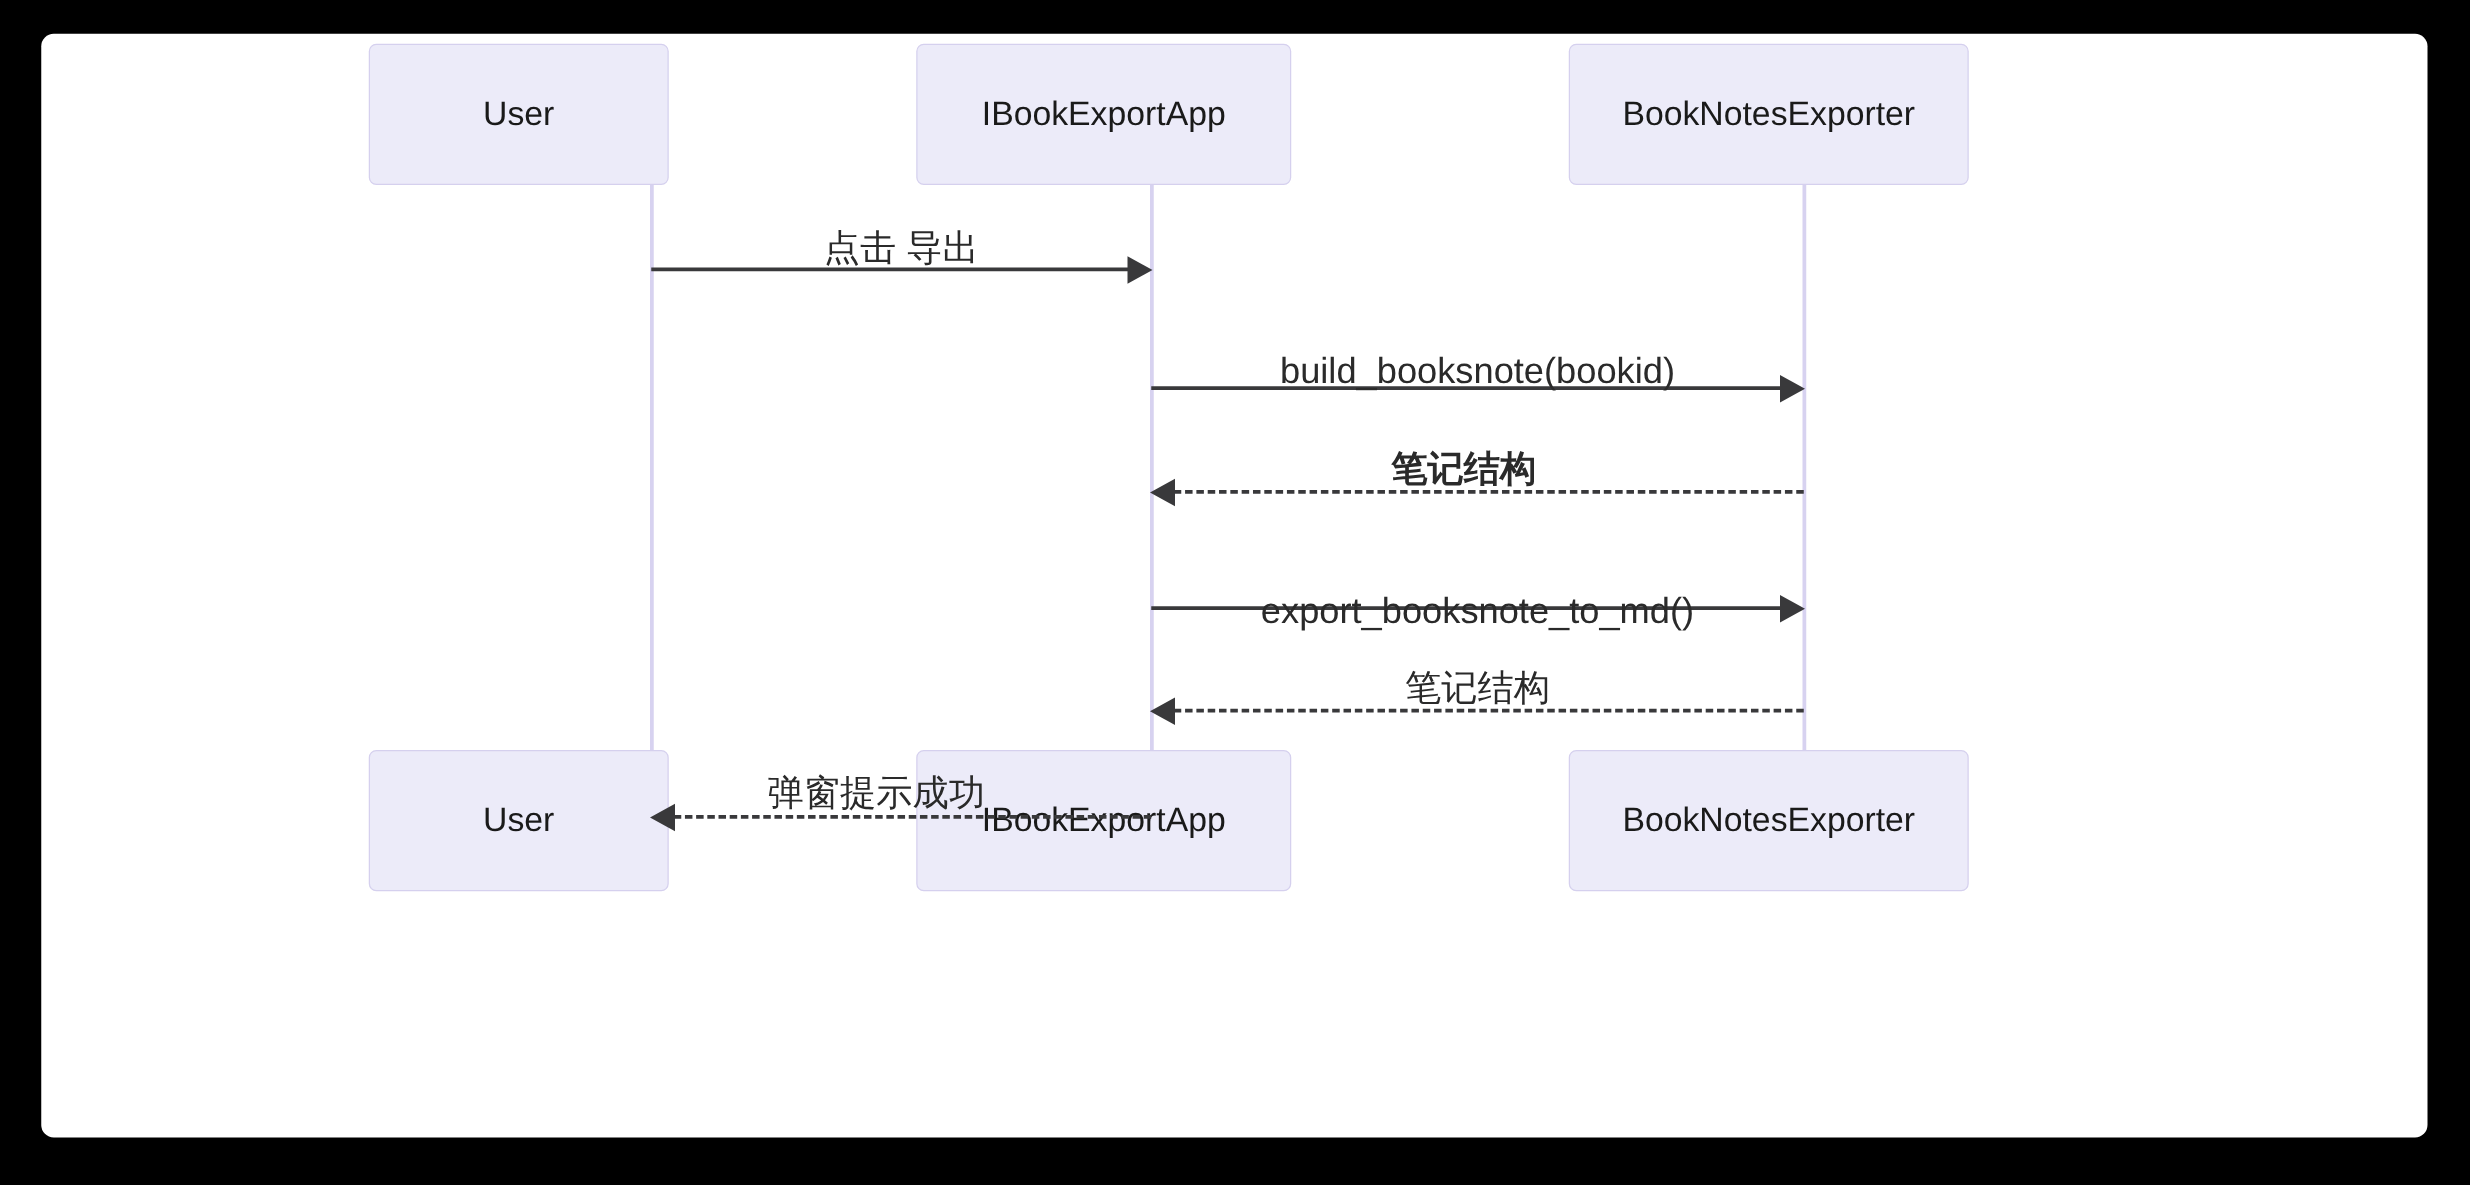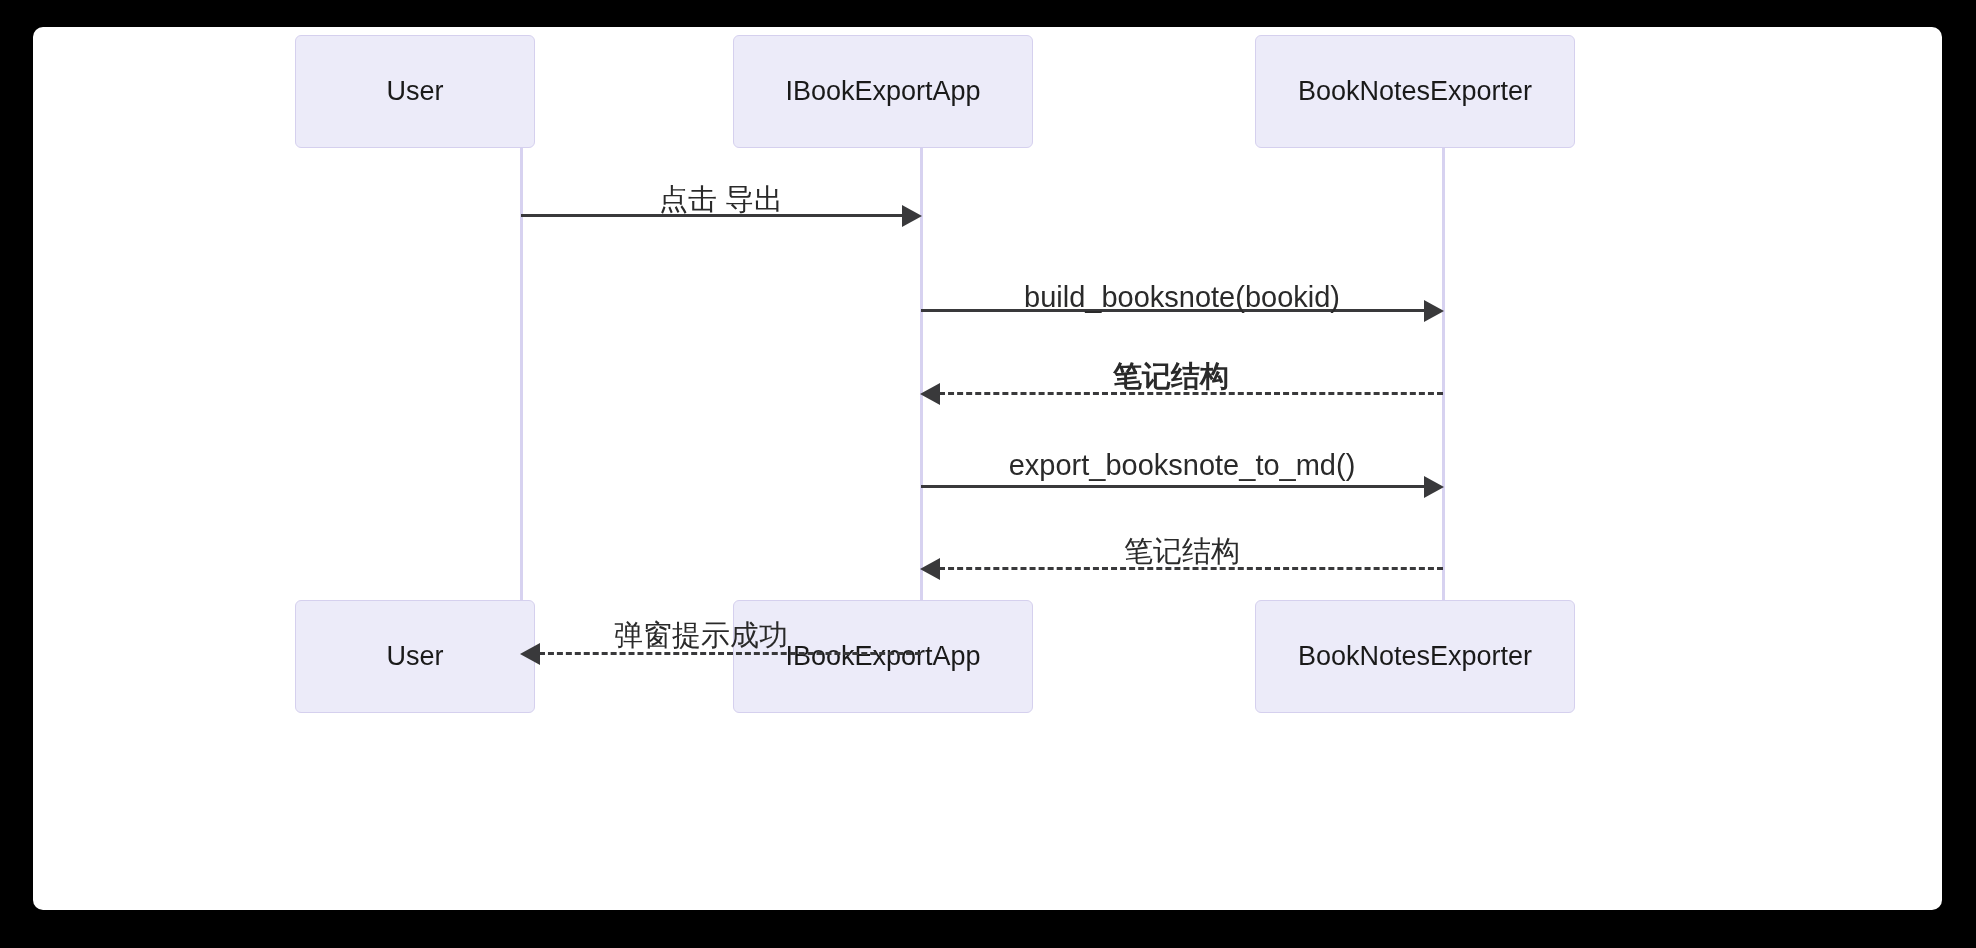--- a/index.html
+++ b/index.html
@@ -116,21 +116,21 @@
       <div class="arrow-head right" style="top: 177.5px; left: 869px;"></div>
       <div class="msg-label" style="left: 688px; top: 158px;">点击 导出</div>
       <div class="msg-line" style="left: 888px; width: 504px; top: 282px;"></div>
       <div class="arrow-head right" style="top: 272.5px; left: 1391px;"></div>
       <div class="msg-label" style="left: 1149px; top: 256px;">build_booksnote(bookid)</div>
       <div class="msg-line dashed" style="left: 906px; width: 504px; top: 365px;"></div>
       <div class="arrow-head left" style="top: 355.5px; left: 887px;"></div>
       <div class="msg-label" style="left: 1138px; top: 335px; font-weight: bold;">笔记结构</div>
       <div class="msg-line" style="left: 888px; width: 504px; top: 458px;"></div>
       <div class="arrow-head right" style="top: 448.5px; left: 1391px;"></div>
-      <div class="msg-label" style="left: 1149px; top: 424px;">export_booksnote_to_md()</div>
+      <div class="msg-label" style="left: 1149px; top: 448px;">export_booksnote_to_md()</div>
       <div class="msg-line dashed" style="left: 906px; width: 504px; top: 540px;"></div>
       <div class="arrow-head left" style="top: 530.5px; left: 887px;"></div>
       <div class="msg-label" style="left: 1149px; top: 510px;">笔记结构</div>
       <div class="msg-line dashed" style="left: 506px; width: 382px; top: 625px;"></div>
       <div class="arrow-head left" style="top: 615.5px; left: 487px;"></div>
       <div class="msg-label" style="left: 668px; top: 594px;">弹窗提示成功</div>
     </div>
 </div>
 
 </body></html>

